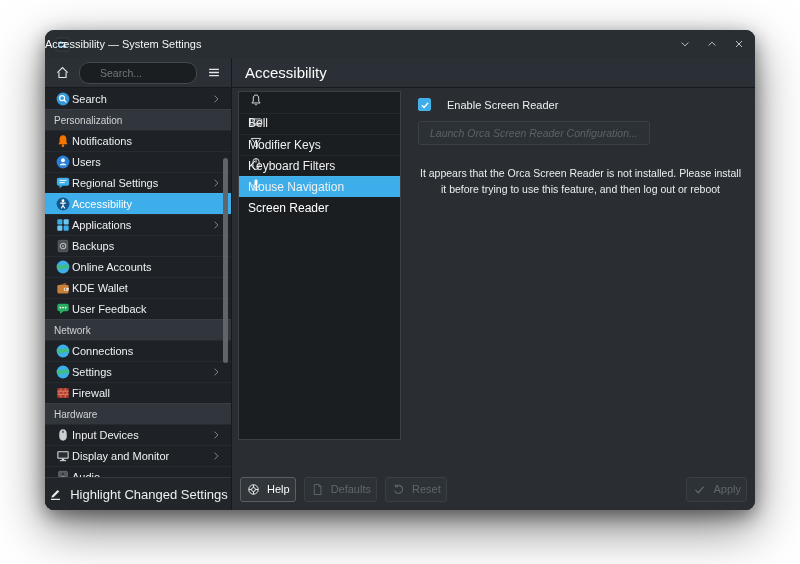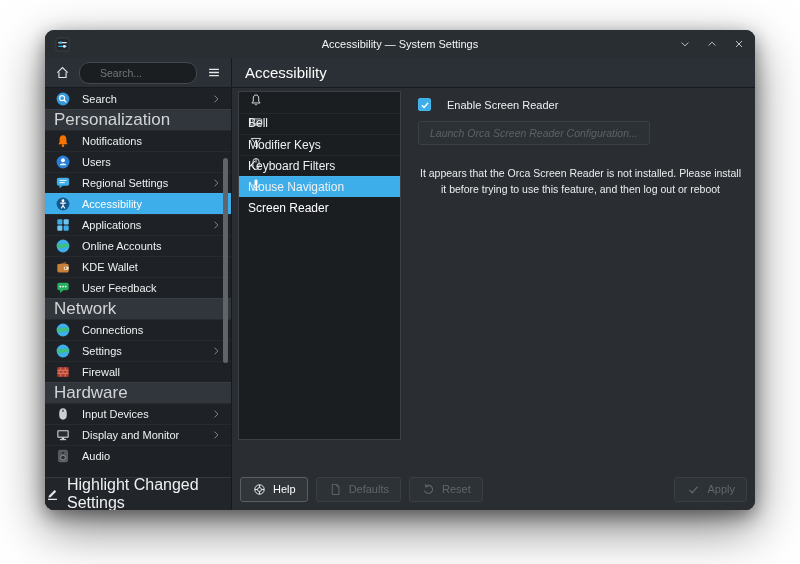--- a/index.html
+++ b/index.html
@@ -6,21 +6,21 @@
   html,body { width:800px; height:564px; background:#ffffff; overflow:hidden;
               font-family:"Liberation Sans","DejaVu Sans",sans-serif; }
   .window { position:absolute; left:45px; top:30px; width:710px; height:480px;
             background:#2a2e32; border-radius:9px; overflow:hidden;
             display:flex; flex-direction:column; color:#eff0f1;
             box-shadow:0 18px 50px rgba(0,0,0,.50), 0 6px 18px rgba(0,0,0,.42); }
 
   
   .titlebar { flex:none; height:28px; background:#292e33; display:flex; align-items:center;
               padding:0 10px; position:relative; }
-  .titlebar-title { position:absolute; left:0; right:0; text-align:center; font-size:11px;
+  .titlebar-title { position:absolute; left:0; right:0; text-align:left; font-size:11px;
                     color:#f4f5f5; pointer-events:none; }
   .winctl { margin-left:auto; display:flex; gap:15px; z-index:1; }
   .winctl span { display:flex; align-items:center; }
 
   
   .headers { flex:none; height:30px; display:flex; background:#2b3036; border-bottom:1px solid #17191c; }
   .sidebar-header { width:187px; flex:none; border-right:1px solid #17191c; display:flex;
                     align-items:center; gap:6px; padding:0 6px; }
   .icon-btn { width:22px; height:22px; display:flex; align-items:center; justify-content:center;
               border-radius:3px; flex:none; }
@@ -29,33 +29,33 @@
                   font-family:inherit; }
   .search-input::placeholder { color:#73787c; }
   .content-header { flex:1; display:flex; align-items:center; padding:0 13px; font-size:15px;
                     color:#fcfcfc; }
 
   
   .main { flex:1; display:flex; min-height:0; }
   .sidebar { width:187px; flex:none; display:flex; flex-direction:column;
              background:#1e2226; border-right:1px solid #17191c; }
   .sidebar-list { flex:1; overflow:hidden; position:relative; }
-  .side-item { height:21px; display:flex; align-items:center; gap:12px; padding:0 9px 0 10px;
+  .side-item { height:21px; display:flex; align-items:center; gap:2px; padding:0 9px 0 10px;
                font-size:11px; color:#eef0f1; }
   .sidebar-list > div + div { border-top:1px solid rgba(255,255,255,.045); }
   .side-section { height:21px; display:flex; align-items:center; padding:0 9px;
-                  background:#31363c; color:#d2d4d6; font-size:17px; }
+                  background:#31363c; color:#d2d4d6; font-size:10px; }
   .side-item.selected { background:#3daee9; color:#ffffff; }
   .chev { margin-left:auto; display:flex; align-items:center; }
   .ic { flex:none; display:flex; align-items:center; justify-content:center; width:15px; height:15px; }
   .scroll-handle { position:absolute; right:3px; top:70px; width:5px; height:205px;
                    border-radius:3px; background:#60656a; }
   .sidebar-footer { flex:none; height:33px; border-top:1px solid #35393e; background:#22262a;
                     display:flex; align-items:center; justify-content:center; gap:7px;
-                    font-size:16px; color:#eef0f1; }
+                    font-size:13px; color:#eef0f1; }
 
   .content { flex:1; min-width:0; display:flex; flex-direction:column; background:#2a2e32; }
   .content-body { flex:1; position:relative; min-height:0; }
 
   .module-panel { position:absolute; left:6px; top:3px; width:163px; height:349px;
                   background:#1b1e21; border:1px solid #3b4046; overflow:hidden; }
   .module-item { height:21px; display:flex; align-items:flex-start; gap:9px; padding:0 9px;
                  font-size:12px; color:#eef0f1;flex-direction:column; }
   .module-panel > div + div { border-top:1px solid rgba(255,255,255,.05); }
   .module-item.selected { background:#3daee9; color:#ffffff; }
@@ -64,21 +64,21 @@
   .check-row { display:flex; align-items:center; gap:16px; font-size:11px; color:#eef0f1; }
   .checkbox { width:13px; height:13px; background:#3daee9; border:1px solid #47b4ec;
               border-radius:2px; display:flex; align-items:center; justify-content:center; flex:none; }
   .launch-btn { margin-top:10px; display:inline-flex; align-items:center; height:24px;
                 padding:0 11px; font-size:10.5px; color:#5d6267; background:#2c3136;
                 border:1px solid #3c4147; border-radius:3px;font-style:italic; }
   .message { margin-top:21px; font-size:10.5px; line-height:1.5; max-width:400px; color:#ebedee;text-align:center; }
 
   
   .toolbar { flex:none; height:36px; display:flex; align-items:center; gap:8px; padding:0 8px 6px 8px; }
-  .btn { display:inline-flex; align-items:center; gap:6px; height:25px; padding:0 11px;
+  .btn { display:inline-flex; align-items:center; gap:6px; height:25px; padding:0 5px;
          font-size:11px; border-radius:3px;justify-content:center; }
   .btn.enabled  { background:#31363b; border:1px solid #5a5f64; color:#fcfcfc; }
   .btn.disabled { background:#2d3236; border:1px solid #3a3f44; color:#61666a; }
   .spacer { flex:1; }
 </style>
 </head>
 <body>
 
 <div class="window">
 
@@ -214,20 +214,30 @@
               </svg>
             </span>
           <span>Applications</span>
           <span class="chev">
               <svg width="12" height="12" viewBox="0 0 16 16">
                 <path d="M6 3.5 L10.5 8 L6 12.5" fill="none" stroke="#85898c" stroke-width="1.3"></path>
               </svg>
             </span>
         </div>
 
+        <div class="side-item">
+          <span class="ic">
+              <svg width="14" height="14" viewBox="0 0 16 16">
+                <rect x="2.5" y="1.5" width="11" height="13" rx="1.5" fill="#4a4f54" stroke="#6a6f74" stroke-width=".8"></rect>
+                <circle cx="8" cy="8" r="3.2" fill="none" stroke="#b9bdc0" stroke-width="1.2"></circle>
+                <circle cx="8" cy="8" r="1" fill="#b9bdc0"></circle>
+              </svg>
+            </span>
+          <span>Backups</span>
+        </div>
 
         <div class="side-item">
           <span class="ic">
               <svg width="14" height="14" viewBox="0 0 16 16">
                 <circle cx="8" cy="8" r="7.3" fill="#3daee9"></circle>
                 <path d="M1.5 6 C3.5 4.4 5.5 7.8 8 5.8 C10.5 3.8 12.5 6.8 14.5 5.6 L14.5 9 C12 11 10 8 7.5 10 C5 12 3 9.4 1.5 10.4 Z" fill="#3fbf77" opacity=".95"></path>
               </svg>
             </span>
           <span>Online Accounts</span>
         </div>

